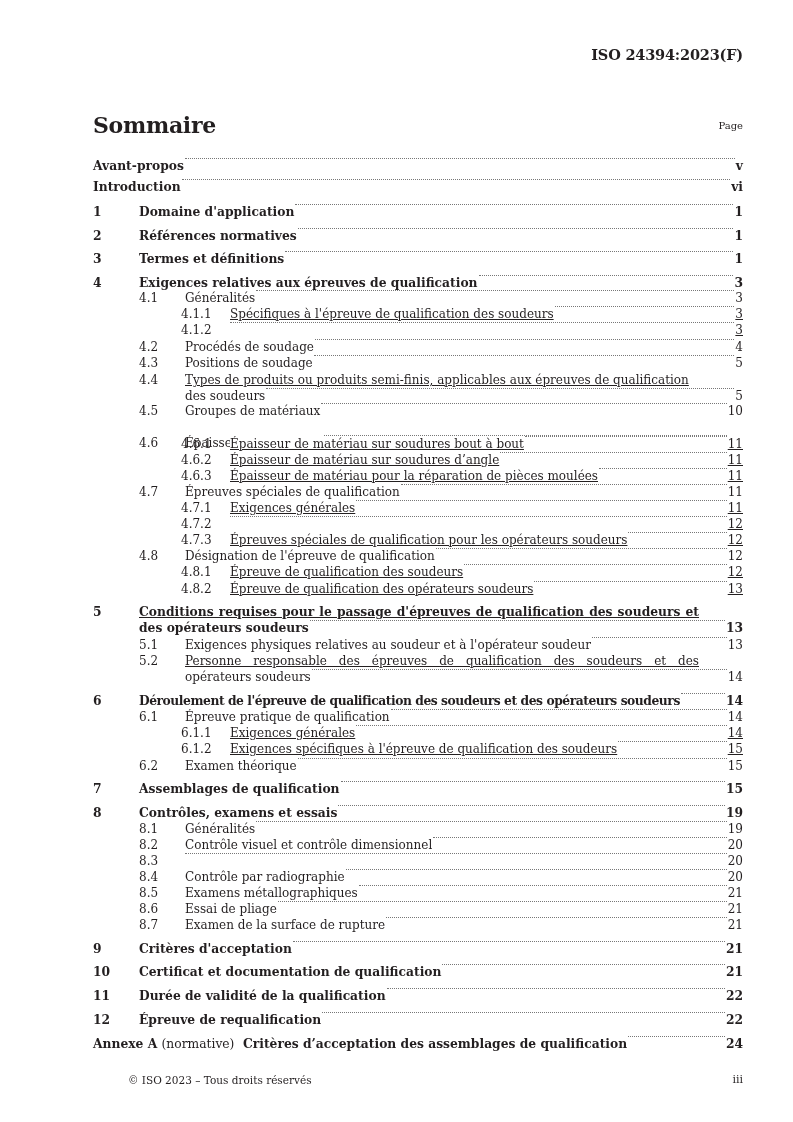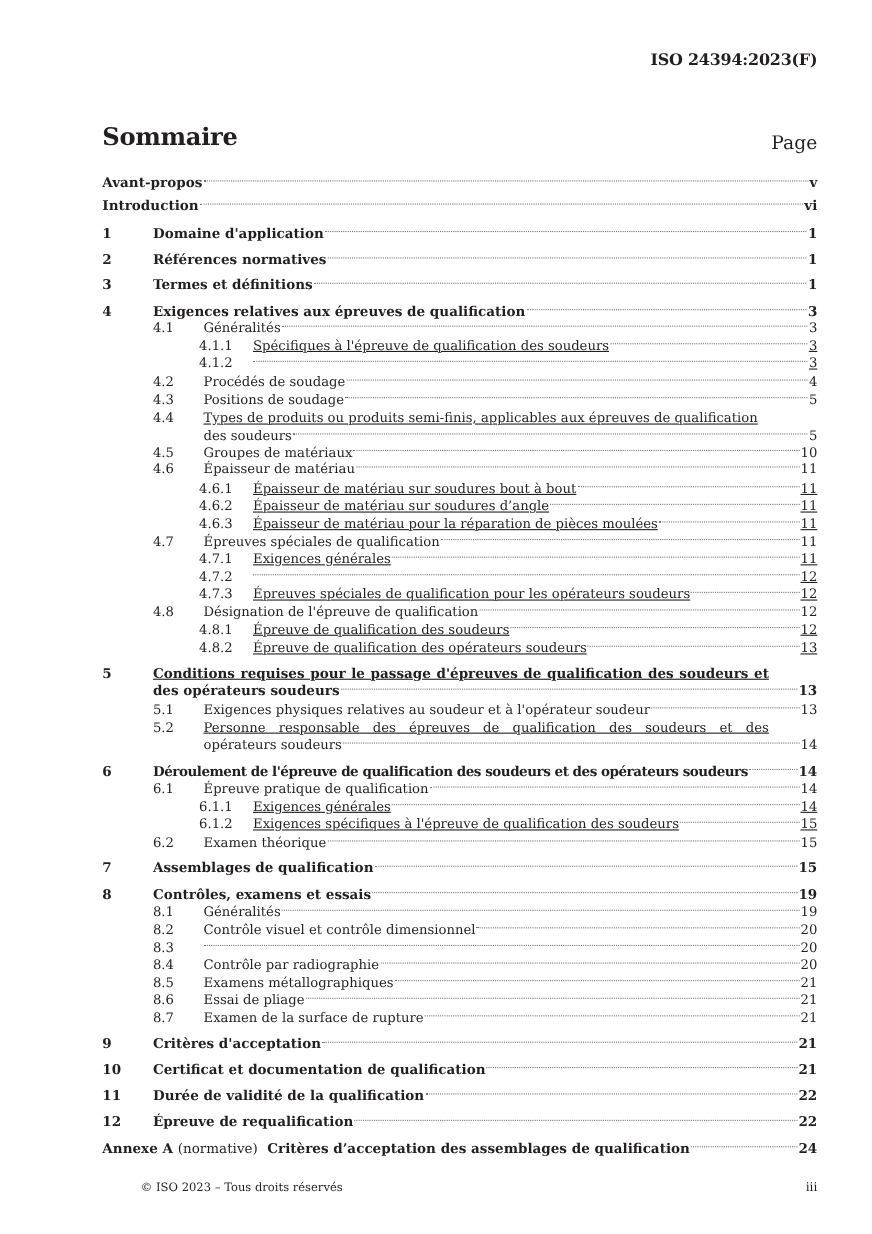--- a/index.html
+++ b/index.html
@@ -1,25 +1,25 @@
 <!DOCTYPE html>
 <html><head>
 <meta charset="utf-8">
 <style>
   html, body { margin:0; padding:0; background:#ffffff; }
   body { width:793px; height:1122px; position:relative; overflow:hidden;
          font-family:"DejaVu Serif","Liberation Serif",serif; color:#231f20; }
   .abs { position:absolute;text-align:center; }
   .doc-id { right:50px; top:46px; font-size:14.5px; font-weight:bold; letter-spacing:-0.2px; }
   .title { left:93px; top:112px; font-size:22px; font-weight:bold; letter-spacing:-0.3px; }
-  .page-label { right:50px; top:120px; font-size:17px; }
+  .page-label { right:50px; top:120px; font-size:10px; }
   .toc { position:absolute; left:93px; width:650px; top:0; }
   .row { position:absolute; left:0; width:650px; font-size:12px; line-height:16px; height:16px; }
   .row .num { position:absolute; left:0; white-space:nowrap; }
-  .row .lead { position:absolute; right:0; display:flex; align-items:center; }
+  .row .lead { position:absolute; right:0; display:flex; align-items:flex-start; }
   .row .txt { white-space:nowrap; background:#fff; padding-right:1px; }
   .row .dots { flex:1; border-bottom:1px dotted #777; margin-bottom:4px; min-width:4px; margin-right:1px; }
   .row .pg { white-space:nowrap; background:#fff; }
   .lvl0 { font-weight:bold; font-size:12.3px; }
   .lvl1 .num { left:46px; }
   .lvl1 .lead { left:92px; }
   .lvl2 .num { left:88px; }
   .lvl2 .lead { left:137px;text-decoration:underline; }
   .top .lead { left:0; }
   .main .lead { left:46px; }
@@ -138,21 +138,21 @@
       </div>
   </div>
   <div class="row lvl1" style="top:403px">
     <span class="num">4.5</span>
     <div class="lead">
         <span class="txt">Groupes de matériaux</span>
         <span class="dots"></span>
         <span class="pg">10</span>
       </div>
   </div>
-  <div class="row lvl1" style="top:418px">
+  <div class="row lvl1" style="top:435px">
     <span class="num">4.6</span>
     <div class="lead">
         <span class="txt">Épaisseur de matériau</span>
         <span class="dots"></span>
         <span class="pg">11</span>
       </div>
   </div>
   <div class="row lvl2" style="top:436px">
     <span class="num">4.6.1</span>
     <div class="lead">

